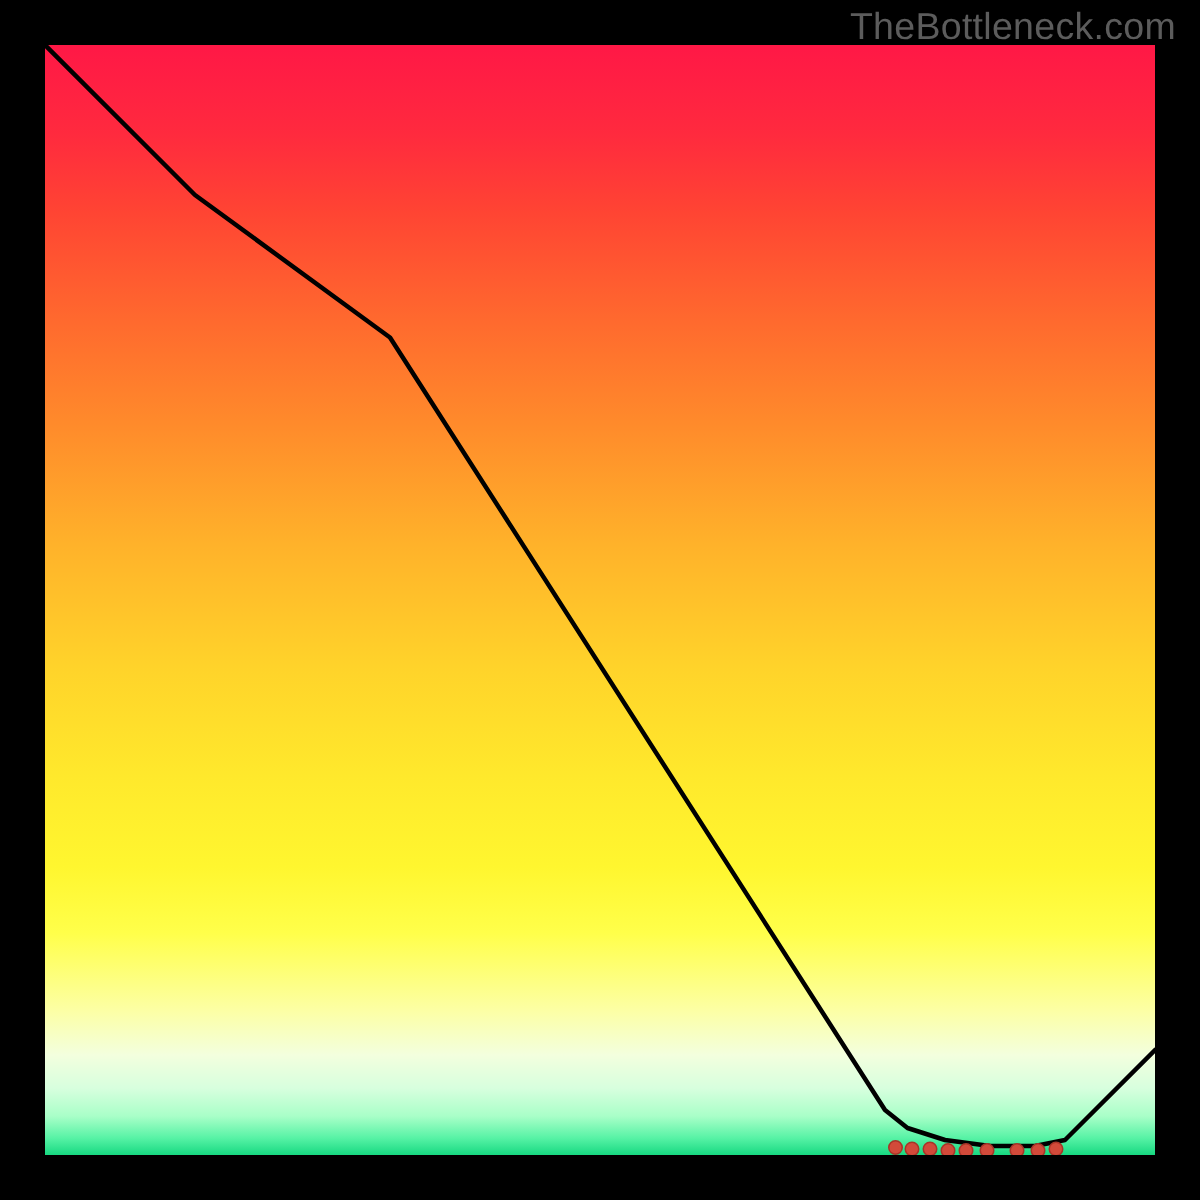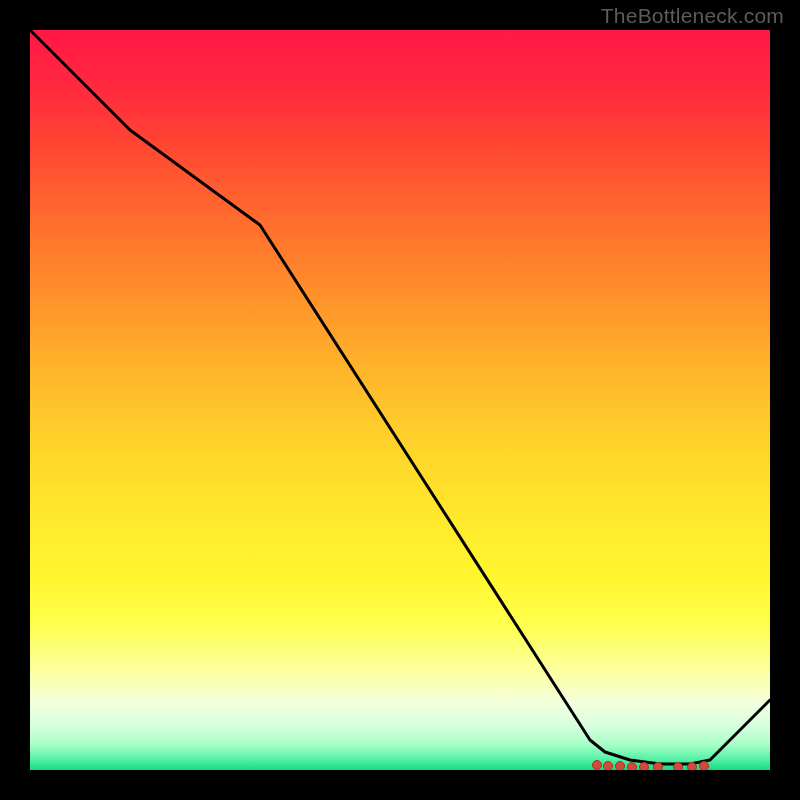--- a/index.html
+++ b/index.html
@@ -15,21 +15,21 @@
     position: relative;
     width: 800px;
     height: 800px;
     background: #000;
   }
   .watermark {
     position: absolute;
     top: 4px;
     right: 16px;
     color: #5c5c5c;
-    font-size: 21px;
+    font-size: 25px;
     letter-spacing: 0.2px;
     font-weight: 400;
     z-index: 10;
   }
   .plot {
     position: absolute;
     left: 30px;
     top: 30px;
     width: 740px;
     height: 740px;

